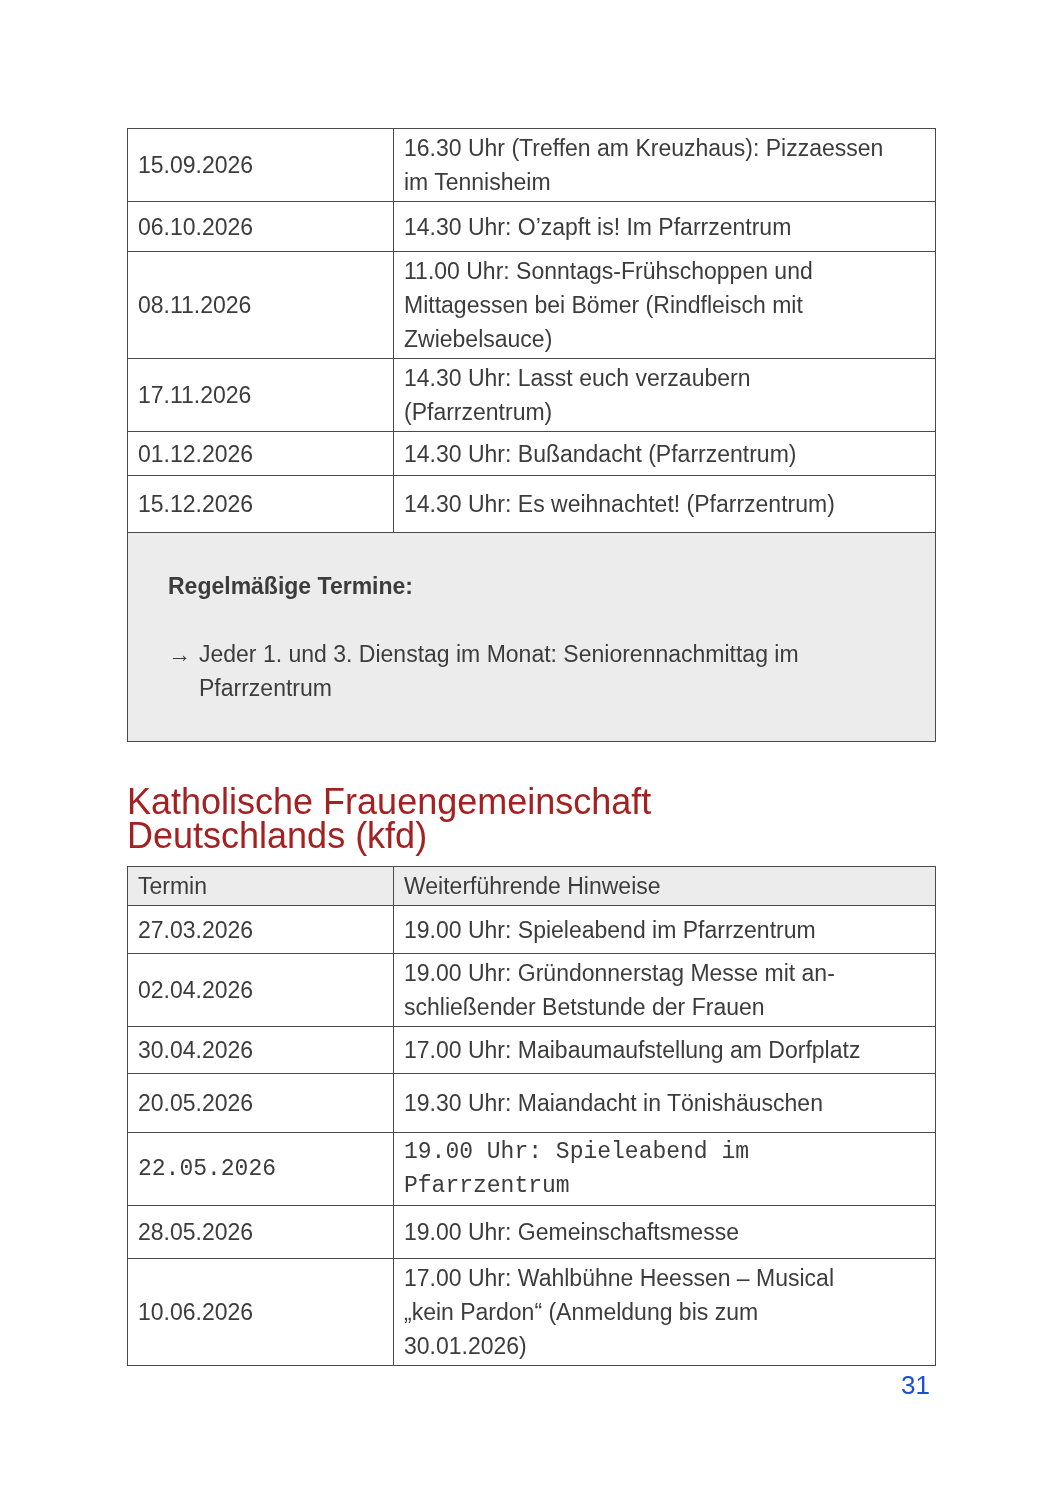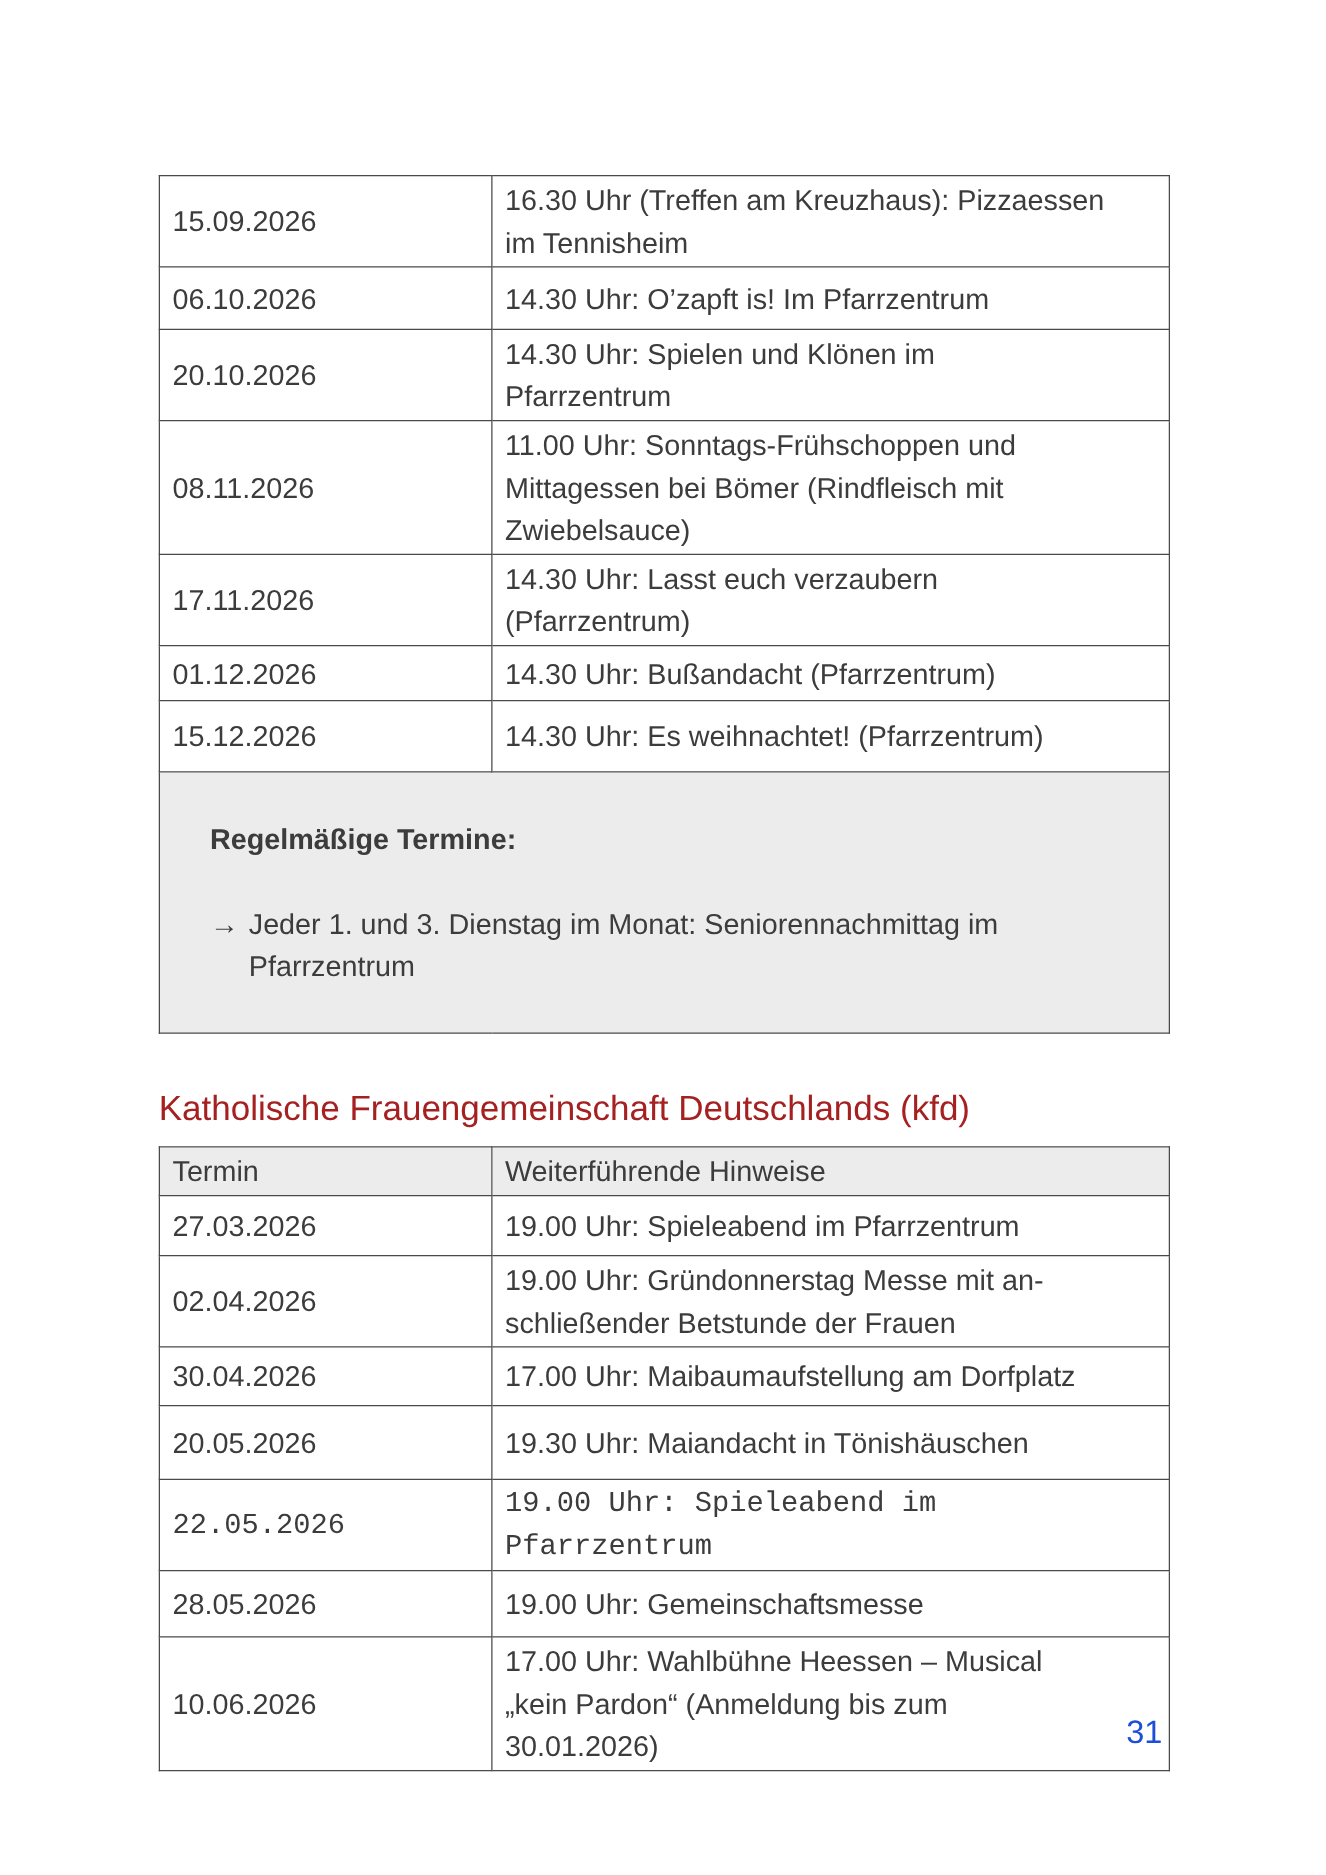--- a/index.html
+++ b/index.html
@@ -4,21 +4,21 @@
 <style>
   html,body{margin:0;padding:0;background:#ffffff;}
   .page{
     position:relative;
     width:1061px;height:1500px;
     background:#ffffff;
     font-family:"Liberation Sans", sans-serif;
     color:#3C3C3C;
     overflow:hidden;
   }
-  .content{position:absolute;left:127px;top:12px;width:680px;}
+  .content{position:absolute;left:127px;top:0;width:680px;}
   table{border-collapse:collapse;width:809px;table-layout:fixed;}
   .t1{margin-top:128px;}
   col.c1{width:266px;}
   td,th{
     border:1.5px solid #4A4A4A;
     vertical-align:middle;
     text-align:left;
     padding:2px 10px;
     font-size:23px;
     line-height:34px;
@@ -27,21 +27,21 @@
     overflow:hidden;
   }
   tr.hdr td{background:#ECECEC;}
   tr.grayrow td{background:#ECECEC;vertical-align:middle;padding-left:40px;}
   .reg-title{font-weight:bold;}
   .reg-item{display:flex;align-items:flex-start;}
   .reg-arrow{flex:0 0 31px;font-weight:bold;}
   .reg-text{white-space:pre-line;}
   .section-heading{
     color:#A52121;
-    font-size:28px;
+    font-size:36px;
     line-height:34px;
     font-weight:normal;
     margin:43px 0 13px 0;
   }
   .pagenum{
     position:absolute;
     top:1372px;left:901px;
     font-size:26px;line-height:26px;
     color:#1d4ed8;
   }
@@ -59,25 +59,20 @@
         </colgroup>
       <tbody>
         <tr style="height:69px;">
           <td>15.09.2026</td>
           <td>16.30 Uhr (Treffen am Kreuzhaus): Pizzaessen
 im Tennisheim</td>
         </tr>
         <tr style="height:50px;">
           <td>06.10.2026</td>
           <td>14.30 Uhr: O’zapft is! Im Pfarrzentrum</td>
-        </tr>
-        <tr style="height:73px;">
-          <td>20.10.2026</td>
-          <td>14.30 Uhr: Spielen und Klönen im
-Pfarrzentrum</td>
         </tr>
         <tr style="height:106px;">
           <td>08.11.2026</td>
           <td>11.00 Uhr: Sonntags-Frühschoppen und
 Mittagessen bei Bömer (Rindfleisch mit
 Zwiebelsauce)</td>
         </tr>
         <tr style="height:73px;">
           <td>17.11.2026</td>
           <td>14.30 Uhr: Lasst euch verzaubern

